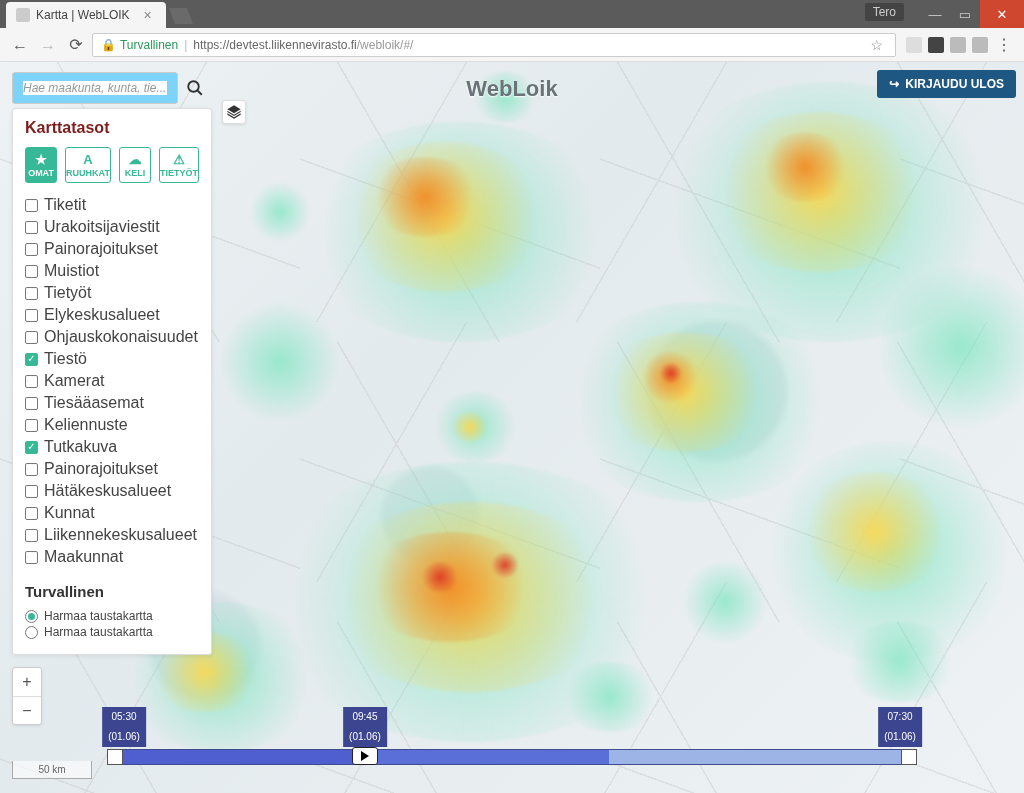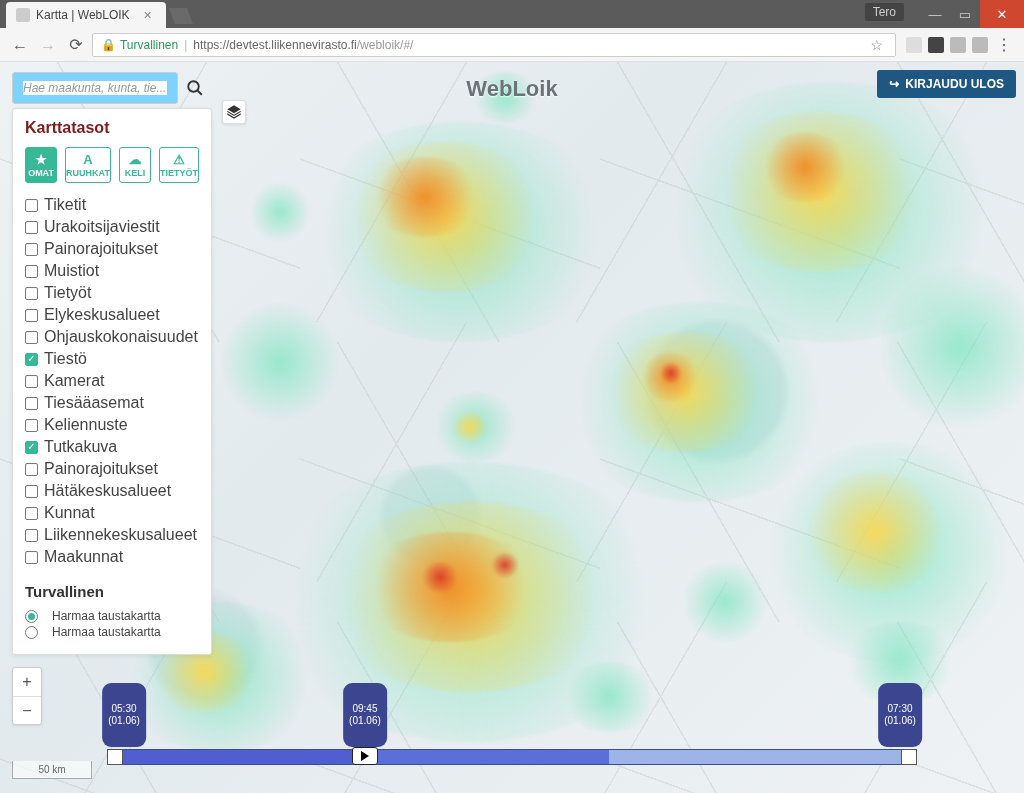--- a/index.html
+++ b/index.html
@@ -75,41 +75,41 @@
 .cat-btn.active { background: #37b997; color: #fff; }
 .cat-ic { font-size: 13px; line-height: 1; }
 
 .layer-list { display: flex; flex-direction: column; gap: 2px; }
 .layer-item { display: flex; align-items: center; gap: 6px; font-size: 16px; color: #444; cursor: pointer; padding: 1px 0; }
 .chk { width: 13px; height: 13px; border: 1px solid #777; border-radius: 2px; background: #fff; display: inline-flex; align-items: center; justify-content: center; }
 .chk.checked { background: #37b997; border-color: #37b997; }
 .chk.checked::after { content: "✓"; color: #fff; font-size: 10px; line-height: 1; }
 
 .sub-title { font-size: 15px; font-weight: 600; color: #333; margin: 16px 0 8px; }
-.radio-item { display: flex; align-items: center; gap: 14px; font-size: 12px; color: #444; cursor: pointer; padding: 1px 0; }
+.radio-item { display: flex; align-items: center; gap: 6px; font-size: 12px; color: #444; cursor: pointer; padding: 1px 0; }
 .rdo { width: 13px; height: 13px; border: 1px solid #777; border-radius: 50%; display: inline-flex; align-items: center; justify-content: center; }
 .rdo.checked::after { content: ""; width: 7px; height: 7px; border-radius: 50%; background: #37b997; }
 
 
 .zoom { position: absolute; left: 12px; bottom: 68px; width: 30px; background: #fff; border: 1px solid #ccc; border-radius: 3px; overflow: hidden; box-shadow: 0 1px 3px rgba(0,0,0,.1); }
 .zoom-btn { height: 28px; display: flex; align-items: center; justify-content: center; font-size: 16px; color: #555; cursor: pointer; }
 .zoom-btn + .zoom-btn { border-top: 1px solid #ddd; }
 .scale { position: absolute; left: 12px; bottom: 14px; height: 18px; width: 80px; border: 1px solid #aaa; border-top: none; background: rgba(255,255,255,.6); font-size: 10px; color: #666; display: flex; align-items: center; justify-content: center; }
 
 
 .timeline { position: absolute; left: 108px; right: 108px; bottom: 28px; height: 48px; }
 .tl-track { position: absolute; left: 0; right: 0; bottom: 0; height: 16px; background: #9db4e6; border: 1px solid #3f4a8f; }
 .tl-fill { position: absolute; left: 0; top: 0; bottom: 0; width: 62%; background: #4f5fcf; }
 .tl-fill2 { position: absolute; left: 31.8%; top: 0; bottom: 0; width: 30.2%; background: #5b6fd9; }
 .tl-handle { position: absolute; bottom: 0; width: 16px; height: 16px; background: #fff; border: 1px solid #555; cursor: pointer; }
 .tl-handle.left { left: -1px; }
 .tl-handle.right { right: -1px; }
 .tl-play { position: absolute; bottom: 0; left: 31.8%; transform: translateX(-50%); width: 26px; height: 18px; background: #fff; border: 1px solid #222; border-radius: 3px; display: flex; align-items: center; justify-content: center; cursor: pointer; z-index: 2; }
-.tl-label { position: absolute; bottom: 18px; color: #fff; background: #3b4590; font-size: 10px; text-align: center; line-height: 1.2; padding: 20px 6px; border-radius: 9px; transform: translateX(-50%); white-space: nowrap; }
-.tl-label .ln2 { display: block; }
+.tl-label { position: absolute; bottom: 18px; color: #fff; background: #3b4590; font-size: 10px; text-align: center; line-height: 1.2; padding: 4px 6px; border-radius: 0; transform: translateX(-50%); white-space: nowrap; }
+.tl-label .ln2 { display: block; margin-top: 8px; }
 .tl-label.left { left: 16px; }
 .tl-label.mid { left: 31.8%; }
 .tl-label.right { left: calc(100% - 16px); }
 </style>
 </head>
 <body>
 
 <div class="window-titlebar">
   <div class="window-user">Tero</div>
   <div class="window-controls">

